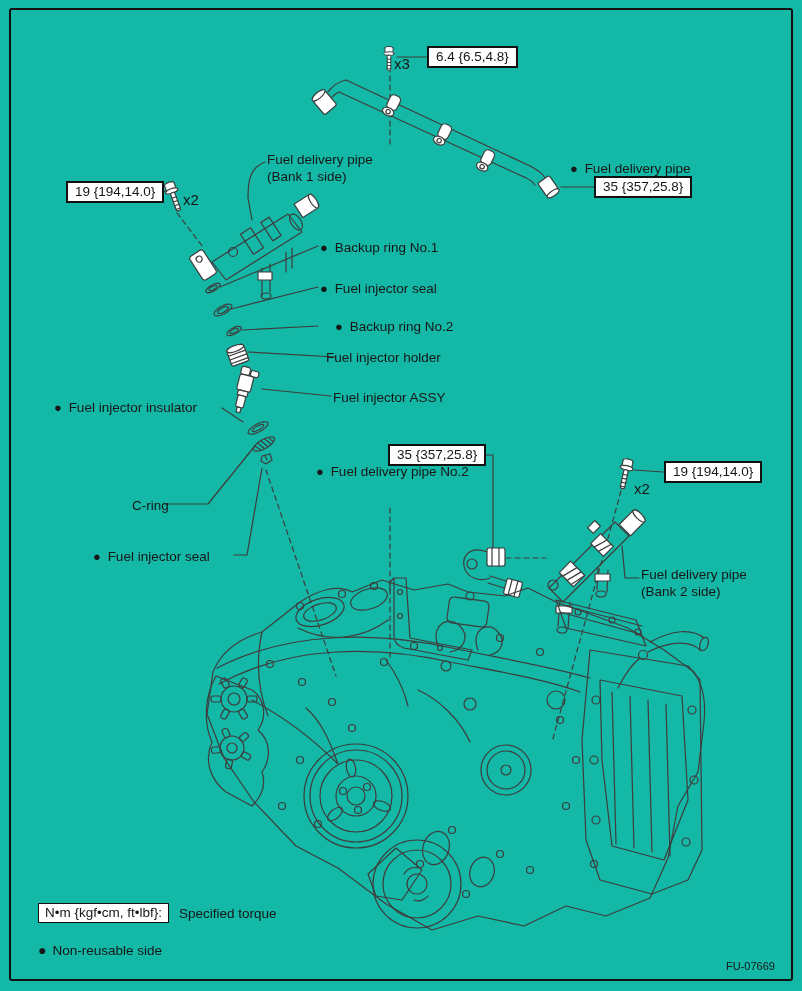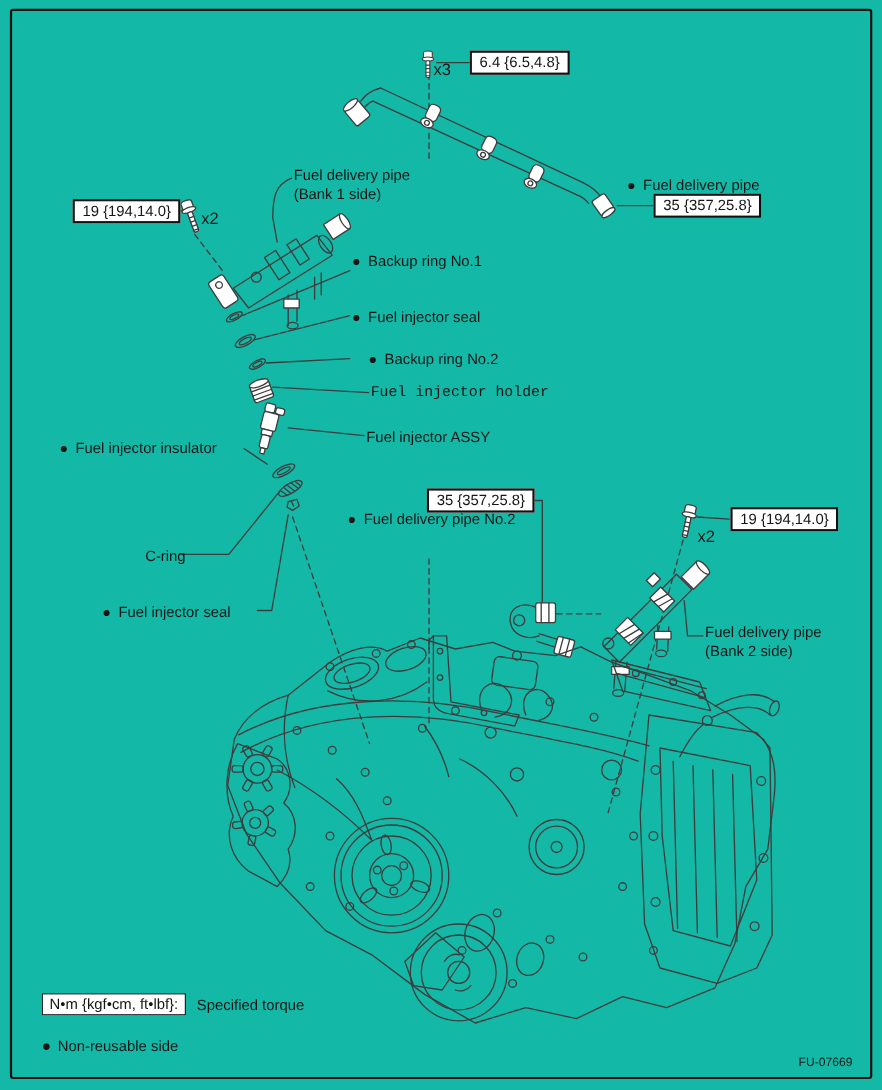--- a/index.html
+++ b/index.html
@@ -326,36 +326,36 @@
 <div class="lbl" style="left:267px;top:151px;">
   <span><span>Fuel delivery pipe</span><br>
   <span>(Bank 1 side)</span></span>
 </div>
 
 <div class="lbl" style="left:570px;top:160px;">
   <span class="bullet">●</span>
   <span>Fuel delivery pipe</span>
 </div>
 
-<div class="lbl" style="left:320px;top:229px;">
+<div class="lbl" style="left:320px;top:239px;">
   <span class="bullet">●</span>
   <span>Backup ring No.1</span>
 </div>
 
 <div class="lbl" style="left:320px;top:280px;">
   <span class="bullet">●</span>
   <span>Fuel injector seal</span>
 </div>
 
 <div class="lbl" style="left:335px;top:318px;">
   <span class="bullet">●</span>
   <span>Backup ring No.2</span>
 </div>
 
-<div class="lbl" style="left:337px;top:349px;font-family:Liberation Mono, monospace;">
+<div class="lbl" style="left:326px;top:349px;">
   <span>Fuel injector holder</span>
 </div>
 
 <div class="lbl" style="left:333px;top:389px;">
   <span>Fuel injector ASSY</span>
 </div>
 
 <div class="lbl" style="left:54px;top:399px;">
   <span class="bullet">●</span>
   <span>Fuel injector insulator</span>

